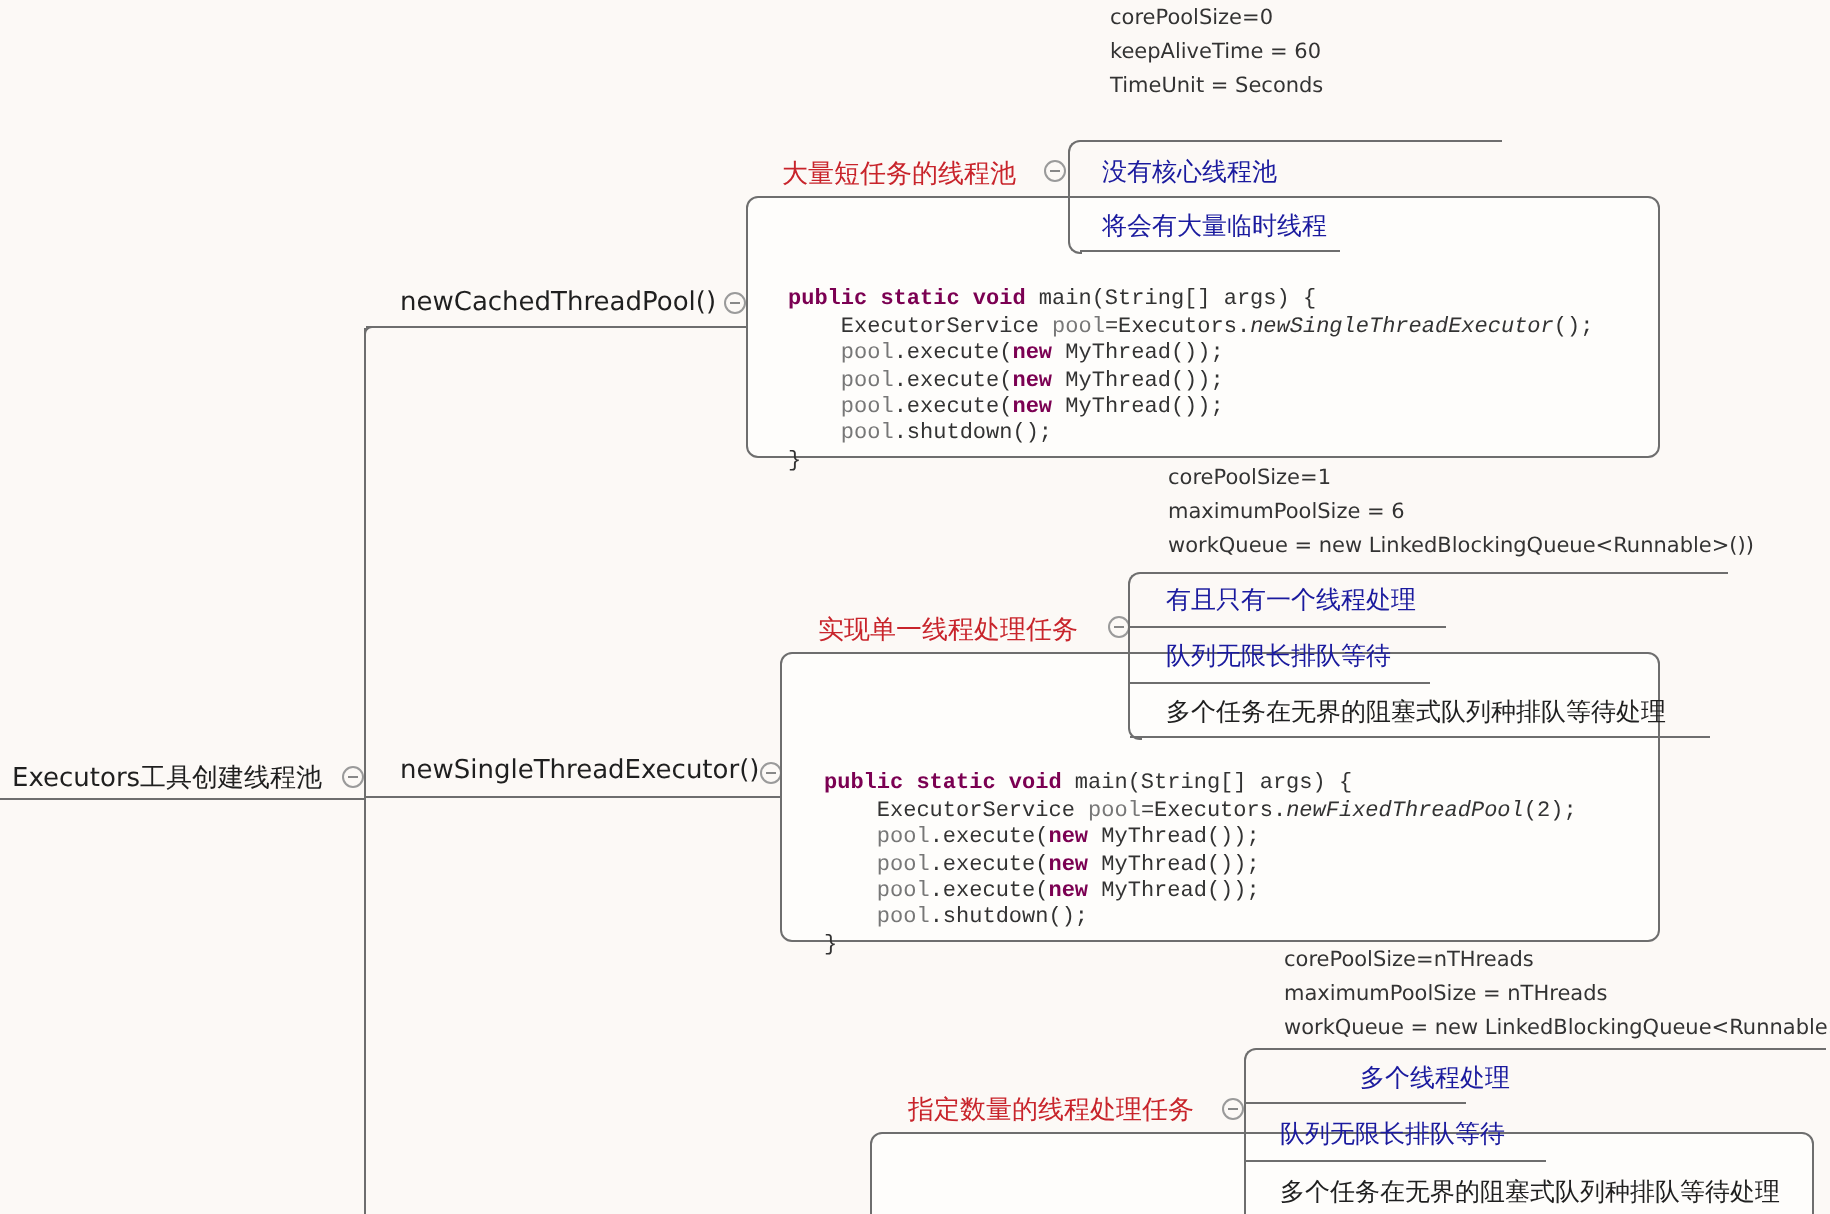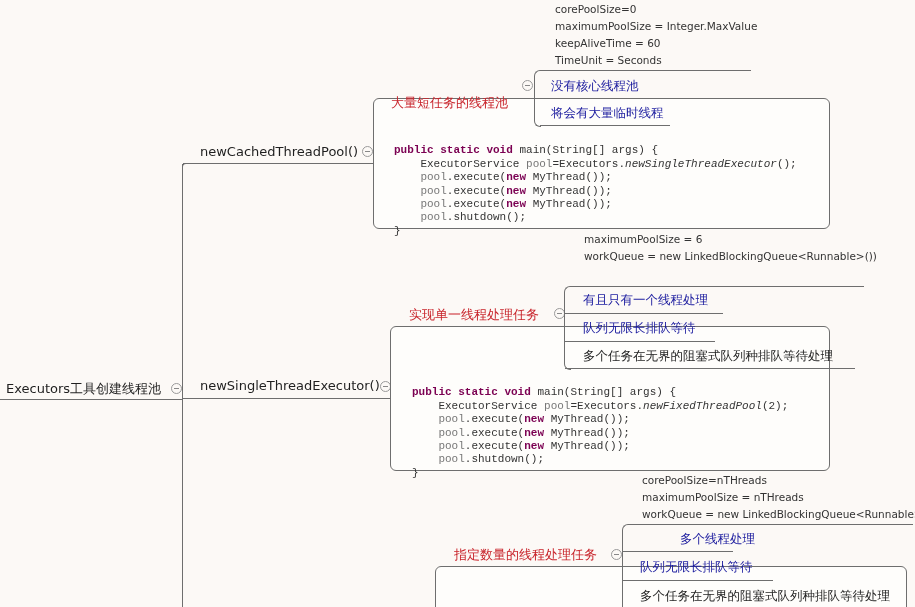--- a/index.html
+++ b/index.html
@@ -46,27 +46,26 @@
 
 <div class="node-label" style="left:200px;top:144px;">newCachedThreadPool()</div>
 <div class="collapse" style="left:362px;top:146px;"></div>
 <div class="line-h" style="left:183px;top:163px;width:190px;"></div>
 
 <div class="codebox" style="left:373px;top:98px;width:455px;height:129px;"></div>
 <div class="code" style="left:394px;top:131px;">
 <div><span class="kw">public static void</span><span> main(String[] args) {</span></div><div>    <span>ExecutorService </span><span class="gray">pool</span><span>=Executors.</span><span class="ital">newSingleThreadExecutor</span><span>();</span></div><div>    <span class="gray">pool</span><span>.execute(</span><span class="kw">new</span><span> MyThread());</span></div><div>    <span class="gray">pool</span><span>.execute(</span><span class="kw">new</span><span> MyThread());</span></div><div>    <span class="gray">pool</span><span>.execute(</span><span class="kw">new</span><span> MyThread());</span></div><div>    <span class="gray">pool</span><span>.shutdown();</span></div><div>}</div>
 </div>
 
-<div class="red" style="left:391px;top:78px;margin-top:16px;">大量短任务的线程池</div>
+<div class="red" style="left:391px;top:78px;">大量短任务的线程池</div>
 <div class="collapse" style="left:522px;top:80px;"></div>
 <div class="line-h" style="left:536px;top:96px;width:0;"></div>
 
 <div class="note" style="left:555px;top:1px;">
   <div>corePoolSize=0</div>
-  <div>maximumPoolSize = Integer.MaxValue</div>
   <div>keepAliveTime = 60</div>
   <div>TimeUnit = Seconds</div>
 </div>
 <div class="leftbrace" style="left:534px;top:70px;width:6px;height:55px;"></div>
 <div class="line-h" style="left:540px;top:70px;width:211px;"></div>
 <div class="blue" style="left:551px;top:78px;">没有核心线程池</div>
 <div class="line-h" style="left:535px;top:98px;width:150px;"></div>
 <div class="blue" style="left:551px;top:105px;">将会有大量临时线程</div>
 <div class="line-h" style="left:540px;top:125px;width:130px;"></div>
 
@@ -76,20 +75,21 @@
 
 <div class="codebox" style="left:390px;top:326px;width:438px;height:143px;"></div>
 <div class="code" style="left:412px;top:373px;">
 <div><span class="kw">public static void</span><span> main(String[] args) {</span></div><div>    <span>ExecutorService </span><span class="gray">pool</span><span>=Executors.</span><span class="ital">newFixedThreadPool</span><span>(2);</span></div><div>    <span class="gray">pool</span><span>.execute(</span><span class="kw">new</span><span> MyThread());</span></div><div>    <span class="gray">pool</span><span>.execute(</span><span class="kw">new</span><span> MyThread());</span></div><div>    <span class="gray">pool</span><span>.execute(</span><span class="kw">new</span><span> MyThread());</span></div><div>    <span class="gray">pool</span><span>.shutdown();</span></div><div>}</div>
 </div>
 
 <div class="red" style="left:409px;top:306px;text-align:right;">实现单一线程处理任务</div>
 <div class="collapse" style="left:554px;top:308px;"></div>
 
 <div class="note" style="left:584px;top:231px;">
+  <div>corePoolSize=1</div>
   <div>maximumPoolSize = 6</div>
   <div>workQueue = new LinkedBlockingQueue&lt;Runnable&gt;())</div>
 </div>
 <div class="leftbrace" style="left:564px;top:286px;width:6px;height:82px;"></div>
 <div class="line-h" style="left:570px;top:286px;width:294px;"></div>
 <div class="blue" style="left:583px;top:292px;">有且只有一个线程处理</div>
 <div class="line-h" style="left:565px;top:313px;width:158px;"></div>
 <div class="blue" style="left:583px;top:320px;">队列无限长排队等待</div>
 <div class="line-h" style="left:565px;top:341px;width:150px;"></div>
 <div class="black-cn" style="left:583px;top:348px;">多个任务在无界的阻塞式队列种排队等待处理</div>

